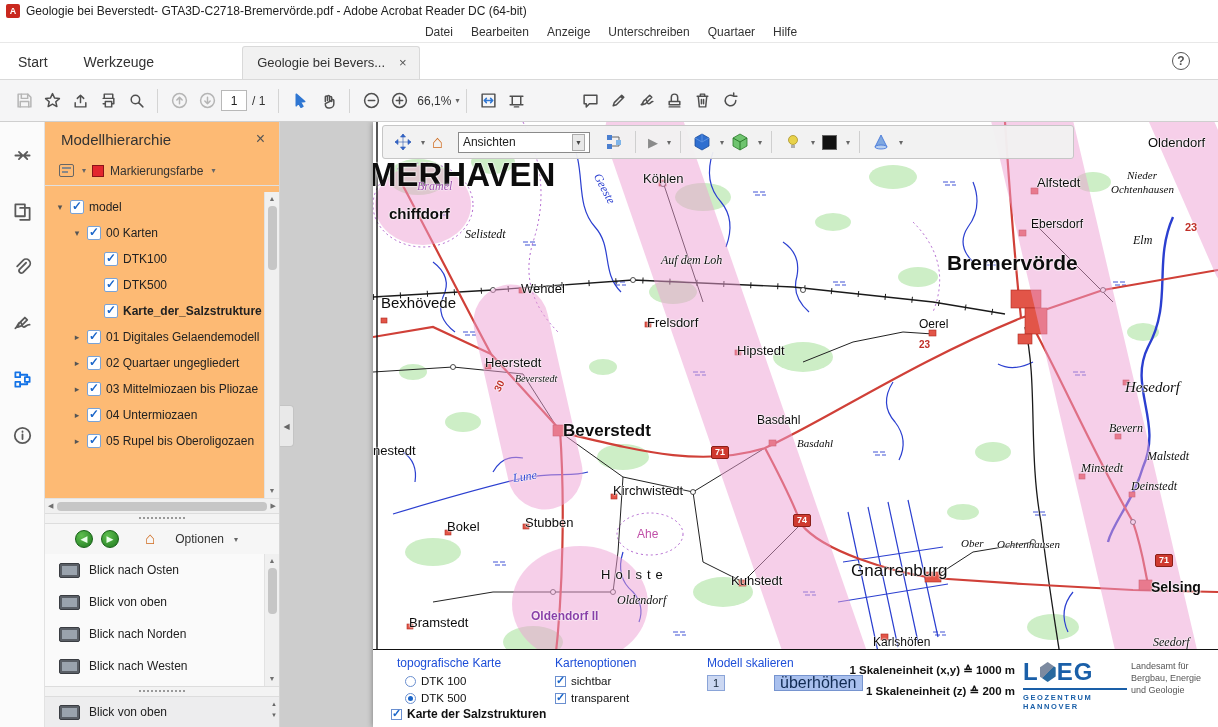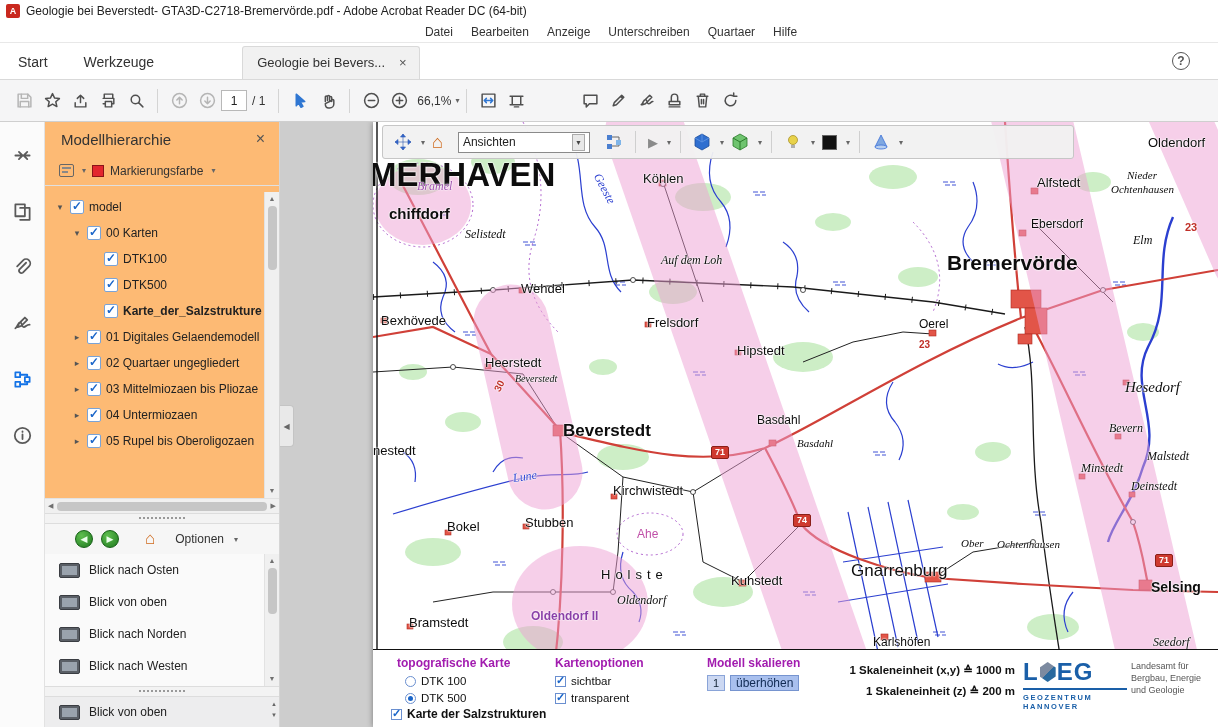--- a/index.html
+++ b/index.html
@@ -102,31 +102,31 @@
     border:1px solid #c6c6c6; border-radius:3px; display:flex; align-items:center; padding:0 8px; gap:4px; z-index:20;}
   .b3 { height:26px; display:flex; align-items:center; justify-content:center; padding:0 3px; border-radius:3px;}
   .b3 svg { width:18px; height:18px; }
   .b3sep { width:1px; height:22px; background:#cfcfcf; margin:0 5px;}
   .views-select { width:132px; height:21px; background:#fff; border:1px solid #8a8a8a; display:flex; align-items:center; justify-content:space-between; padding:0 4px; font-size:12px; color:#222; margin:0 8px;}
   .views-select .dd { width:13px; height:17px; background:#e8e8e8; border:1px solid #aaa; font-size:7px; color:#444; display:flex; align-items:center; justify-content:center;}
   .swatch-black { width:15px; height:15px; background:#111; border:1px solid #666; }
 
   
   .map-controls { position:absolute; left:0; top:527px; width:845px; height:78px; background:#fff; border-top:1px solid #111; z-index:15; }
-  .mc-h { font-weight:bold; font-size:12px; color:#a21caf; }
+  .mc-h { font-weight:normal; font-size:12px; color:#1d4ed8; }
   .mc-col { position:absolute; top:6px; }
   .opt { display:flex; align-items:center; gap:5px; font-size:11.5px; color:#111; margin-top:5px;}
   .radio { width:11px; height:11px; border-radius:50%; border:1px solid #6a8fd0; background:#fff; position:relative;}
   .radio.on:after { content:""; position:absolute; inset:2px; background:#1b66c9; border-radius:50%; }
   .chk { width:11px; height:11px; border:1px solid #6a8fd0; background:#fff; position:relative;}
   .chk.on:after { content:"✓"; position:absolute; left:0; top:-3px; font-size:11px; color:#1b66c9; font-weight:bold;}
   .salt-row { position:absolute; left:18px; top:57px; }
   .salt-row .opt { font-weight:bold; font-size:12px; margin-top:0;}
   .scale-box { width:18px; height:16px; background:#ccd8f2; border:1px solid #8aa4d8; text-align:center; font-size:11px; line-height:15px; color:#123;}
-  .exa-btn { height:16px; background:#a9c0ee; border:1px solid #7694cf; font-size:12px; padding:0 5px; color:#102a52; line-height:14px;}
+  .exa-btn { height:16px; background:#a9c0ee; border:1px solid #7694cf; font-size:16px; padding:0 5px; color:#102a52; line-height:14px;margin-left:44px;}
   .scales { position:absolute; left:452px; top:10px; width:190px; text-align:right; font-weight:bold; font-size:11.5px; color:#111; line-height:1.8;}
   .lbeg { position:absolute; left:650px; top:8px; width:104px; }
   .lbeg-word { font-size:24px; font-weight:bold; color:#1a5fa8; letter-spacing:1px; display:flex; align-items:center;}
   .lbeg-sym { width:16px; height:20px; margin:0 1px; background:
      linear-gradient(135deg,#7c8aa0 50%,#29699e 50%); clip-path:polygon(50% 0,100% 28%,100% 72%,50% 100%,0 72%,0 28%); }
   .lbeg-rule { height:2px; background:#1a5fa8; margin:2px 0 3px; }
   .lbeg-sub { font-size:7.5px; letter-spacing:1.6px; color:#1a5fa8; font-weight:bold;}
   .lbeg-org { position:absolute; left:758px; top:10px; font-size:9px; color:#555; line-height:1.35;}
 </style>
 </head>
@@ -609,21 +609,21 @@
           <div class="mlabel" style="left: 775px; top: 14px; font-size: 13px;">Oldendorf</div>
           <div class="mlabel" style="left: 664px; top: 54px; font-size: 13px;">Alfstedt</div>
           <div class="mlabel it" style="left: 754px; top: 48px; font-size: 11px;">Nieder</div>
           <div class="mlabel it" style="left: 738px; top: 62px; font-size: 11px;">Ochtenhausen</div>
           <div class="mlabel" style="left: 658px; top: 96px; font-size: 12px;">Ebersdorf</div>
           <div class="mlabel it" style="left: 760px; top: 112px; font-size: 12px;">Elm</div>
           <div class="mlabel" style="left: 812px; top: 100px; font-size: 11px; color: rgb(192, 48, 40); font-weight: bold;">23</div>
           <div class="mlabel it" style="left: 288px; top: 132px; font-size: 12px;">Auf dem Loh</div>
           <div class="mlabel" style="left: 574px; top: 130px; font-size: 21px; font-weight: bold;">Bremervörde</div>
           <div class="mlabel" style="left: 148px; top: 160px; font-size: 13px;">Wehdel</div>
-          <div class="mlabel" style="left: 8px; top: 192px; font-size: 13px;">Bexhövede</div>
+          <div class="mlabel" style="left: 8px; top: 173px; font-size: 15px;">Bexhövede</div>
           <div class="mlabel" style="left: 274px; top: 194px; font-size: 13px;">Frelsdorf</div>
           <div class="mlabel" style="left: 364px; top: 222px; font-size: 13px;">Hipstedt</div>
           <div class="mlabel" style="left: 546px; top: 196px; font-size: 12px;">Oerel</div>
           <div class="mlabel" style="left: 546px; top: 218px; font-size: 10px; color: rgb(192, 48, 40); font-weight: bold;">23</div>
           <div class="mlabel" style="left: 112px; top: 234px; font-size: 13px;">Heerstedt</div>
           <div class="mlabel it" style="left: 142px; top: 252px; font-size: 10px;">Beverstedt</div>
           <div class="mlabel" style="left: 124px; top: 264px; font-size: 10px; color: rgb(192, 48, 40); font-weight: bold; transform: rotate(-62deg);">30</div>
           <div class="mlabel it" style="left: 752px; top: 258px; font-size: 15px;">Hesedorf</div>
           <div class="mlabel" style="left: 384px; top: 292px; font-size: 12px;">Basdahl</div>
           <div class="mlabel it" style="left: 424px; top: 316px; font-size: 11px;">Basdahl</div>

